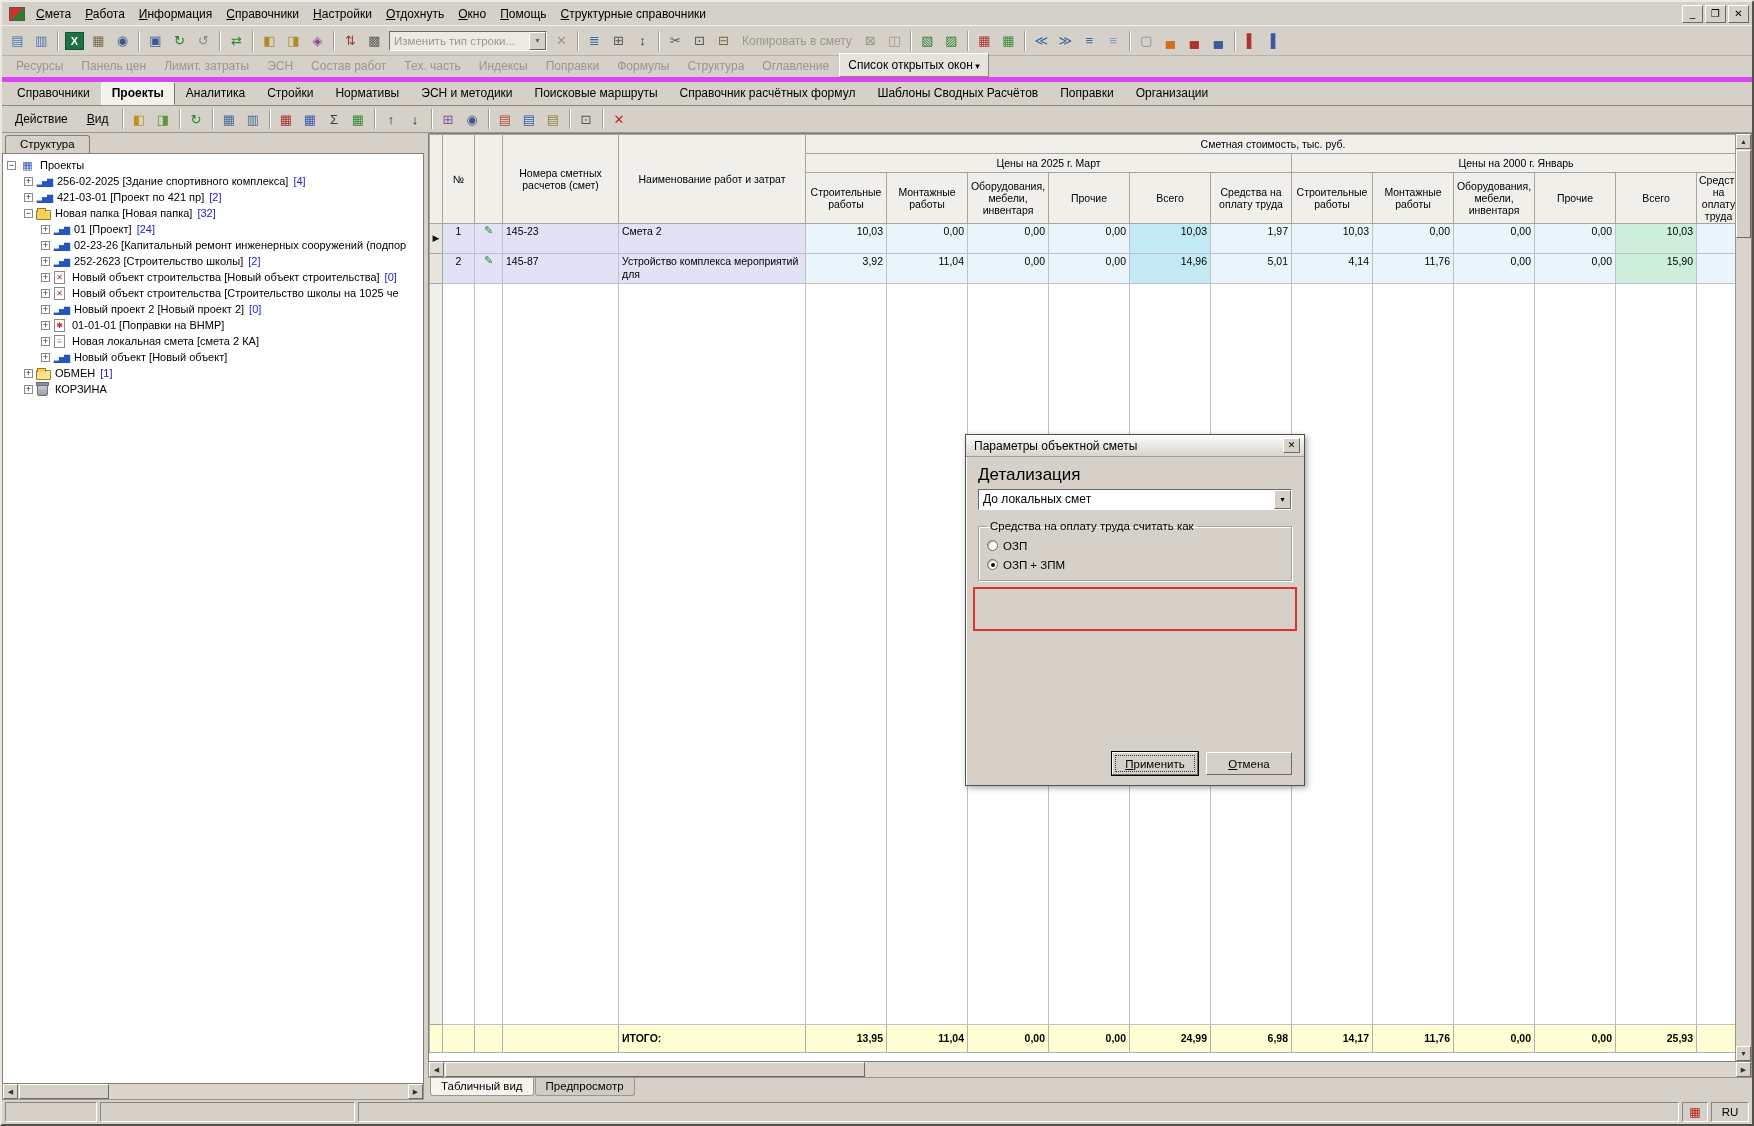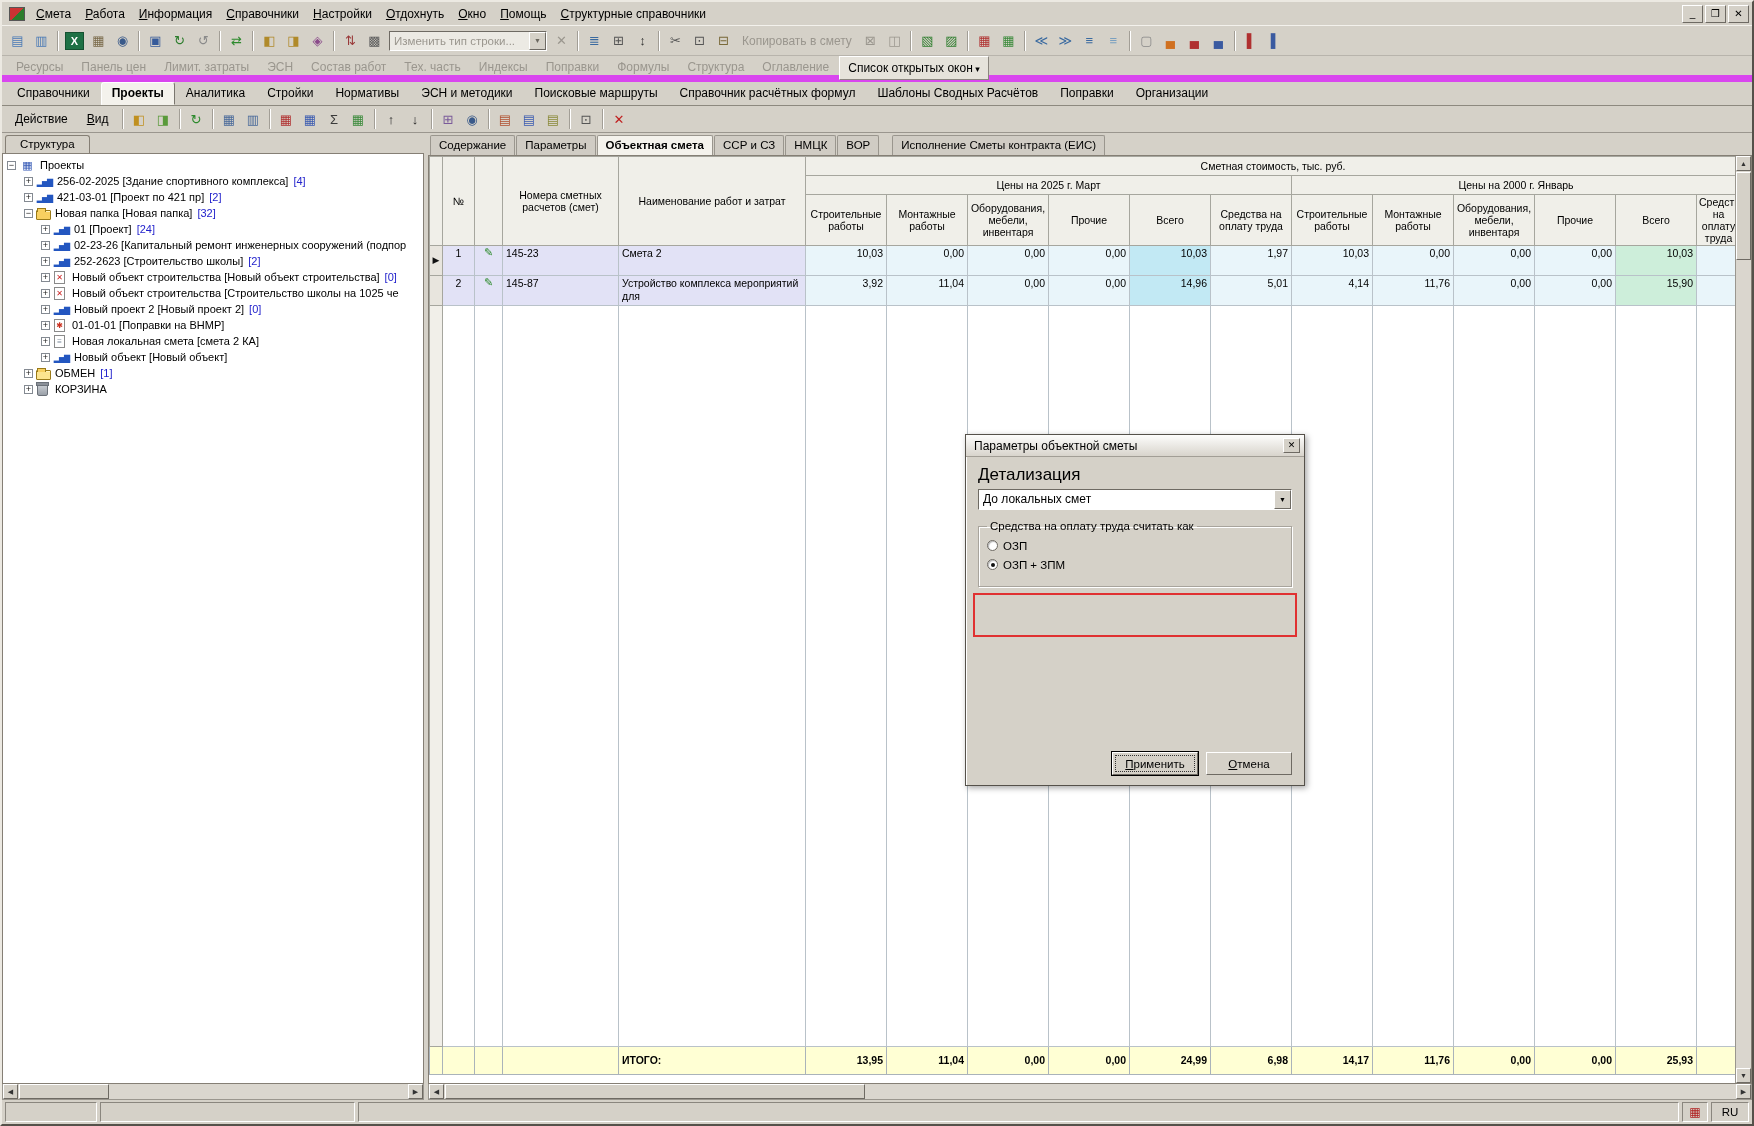--- a/index.html
+++ b/index.html
@@ -20,21 +20,21 @@
 .tb-ic{width:23px;height:22px;display:flex;align-items:center;justify-content:center;font-size:13px;flex:none;border:1px solid transparent;}
 .tb-ic.bg{width:19px;height:18px;margin:0 2px;font-size:11px;font-weight:bold;border:1px solid #145130;}
 .tb-ic.dis{color:#9a968e !important;}
 .tb-sep{width:2px;height:20px;border-left:1px solid #a29e96;border-right:1px solid #fff;margin:0 3px;flex:none;}
 .tb-combo{width:158px;height:20px;display:flex;align-items:center;background:#eceae4;border:1px solid;border-color:#6e6a63 #fff #fff #6e6a63;color:#9a968e;margin:0 2px;flex:none;}
 .tb-combo-text{flex:1;padding:0 4px;font-size:11.5px;white-space:nowrap;overflow:hidden;}
 .tb-combo-btn{width:17px;height:18px;font-size:7px;display:flex;align-items:center;justify-content:center;border:1px solid;border-color:#fff #6e6a63 #6e6a63 #fff;background:#d5d1c8;color:#6a675f;}
 .tb-label{color:#9a968e;margin:0 6px;white-space:nowrap;font-size:12px;}
 
 
-.toolbar2{height:26px;display:flex;align-items:flex-start;padding:0 6px;gap:2px;border-bottom:7px solid #d946ef;flex:none;}
+.toolbar2{height:26px;display:flex;align-items:flex-end;padding:0 6px;gap:2px;border-bottom:5px solid #d946ef;flex:none;}
 .tb2-item{color:#9a968e;padding:4px 8px;font-size:12px;white-space:nowrap;}
 .tb2-item.on{color:#000;background:#e6e3db;border:1px solid;border-color:#fff #8a867e #8a867e #fff;}
 .tb2-item.on::after{content:" ▾";font-size:9px;}
 
 
 .wstabs{height:24px;display:flex;align-items:flex-end;padding:2px 4px 0;border-bottom:1px solid #8d897f;flex:none;}
 .wstab{padding:3px 10px 4px;font-size:12px;white-space:nowrap;border:1px solid transparent;}
 .wstab.act{background:#f4f2ec;font-weight:bold;border-color:#fff #7a766e transparent #fff;border-radius:3px 3px 0 0;}
 
 
@@ -126,21 +126,21 @@
 
 
 .dialog{position:absolute;left:963px;top:432px;width:340px;height:352px;background:#d5d1c8;border:1px solid #55514a;box-shadow:1px 0 0 #fff inset,0 1px 0 #fff inset,2px 2px 6px rgba(0,0,0,.35);display:flex;flex-direction:column;z-index:50;}
 .dlg-title{height:22px;flex:none;display:flex;align-items:center;padding:0 4px 0 8px;background:linear-gradient(#fdfdfc,#d8d4cc);border-bottom:1px solid #a29e96;font-size:12px;}
 .dlg-x{margin-left:auto;width:17px;height:15px;font-size:9px;line-height:13px;text-align:center;border:1px solid;border-color:#fff #6e6a63 #6e6a63 #fff;background:#d5d1c8;}
 .dlg-body{flex:1;display:flex;flex-direction:column;padding:8px 12px 10px;min-height:0;}
 .dlg-label{font-size:17px;margin-bottom:4px;}
 .combo{height:21px;display:flex;background:#fff;border:1px solid;border-color:#6e6a63 #fff #fff #6e6a63;margin-bottom:10px;}
 .combo-text{flex:1;padding:2px 4px;font-size:12px;white-space:nowrap;overflow:hidden;}
 .combo-btn{width:17px;font-size:7px;display:flex;align-items:center;justify-content:center;border:1px solid;border-color:#fff #6e6a63 #6e6a63 #fff;background:#d5d1c8;}
-fieldset.grp{border:1px solid #a8a49c;box-shadow:1px 1px 0 #fff,inset 1px 1px 0 #fff;padding:4px 8px 12px;margin-bottom:9px;font-size:11.5px;}
+fieldset.grp{border:1px solid #a8a49c;box-shadow:1px 1px 0 #fff,inset 1px 1px 0 #fff;padding:4px 8px 6px;margin-bottom:9px;font-size:11.5px;}
 fieldset.grp legend{padding:0 3px;font-size:11.5px;}
 .radio,.check{display:flex;align-items:center;height:19px;gap:5px;font-size:11.5px;}
 .rb{width:11px;height:11px;border-radius:50%;background:#fff;border:1px solid #6e6a63;box-shadow:inset 1px 1px 1px #b8b8b8;position:relative;flex:none;}
 .rb.sel::after{content:"";position:absolute;left:3px;top:3px;width:4px;height:4px;border-radius:50%;background:#111;}
 .cb{width:12px;height:12px;background:#fff;border:1px solid #6e6a63;box-shadow:inset 1px 1px 1px #c5c5c5;font-size:10px;line-height:11px;text-align:center;flex:none;color:#111;}
 .cb.on::after{content:"✓";font-weight:bold;}
 .fr{outline:1px dotted #555;padding:0 2px;}
 .g3wrap{position:relative;}
 .red-annotation{position:absolute;left:-5px;right:-5px;top:-3px;height:44px;border:2px solid #e03131;pointer-events:none;}
 .dlg-btns{margin-top:auto;display:flex;justify-content:flex-end;gap:8px;}
@@ -404,29 +404,20 @@
         <span class="hsb-btn">◀</span>
         <span class="sb-thumb-h small"></span>
         <span class="sb-track"></span>
         <span class="hsb-btn">▶</span>
       </div>
     </div>
 
     <div class="splitter"></div>
 
     <div class="main">
-      <div class="doctabs" id="doctabs">
-          <span class="doctab">Содержание</span>
-          <span class="doctab">Параметры</span>
-          <span class="doctab act">Объектная смета</span>
-          <span class="doctab">ССР и СЗ</span>
-          <span class="doctab">НМЦК</span>
-          <span class="doctab">ВОР</span>
-          <span class="doctab det">Исполнение Сметы контракта (ЕИС)</span>
-        </div>
 
       <div class="table-zone">
         <div class="table-clip">
           <table>
             <colgroup>
               <col style="width:13px">
                 <col style="width:32px">
                 <col style="width:28px">
                 <col style="width:116px">
                 <col style="width:187px">
@@ -557,20 +548,24 @@
         </div>
       </div>
 
       <div class="hscroll">
         <span class="hsb-btn">◀</span>
         <span class="sb-thumb-h"></span>
         <span class="sb-track"></span>
         <span class="hsb-btn">▶</span>
       </div>
 
+      <div class="bottomtabs" id="bottomtabs">
+          <span class="btab act">Табличный вид</span>
+          <span class="btab">Предпросмотр</span>
+        </div>
     </div>
   </div>
 
   <div class="statusbar">
     <span class="sb-panel sb-p1"></span>
     <span class="sb-panel sb-p2"></span>
     <span class="sb-panel sb-p3"></span>
     <span class="sb-panel sb-kb">▦</span>
     <span class="sb-panel sb-lang">RU</span>
   </div>

